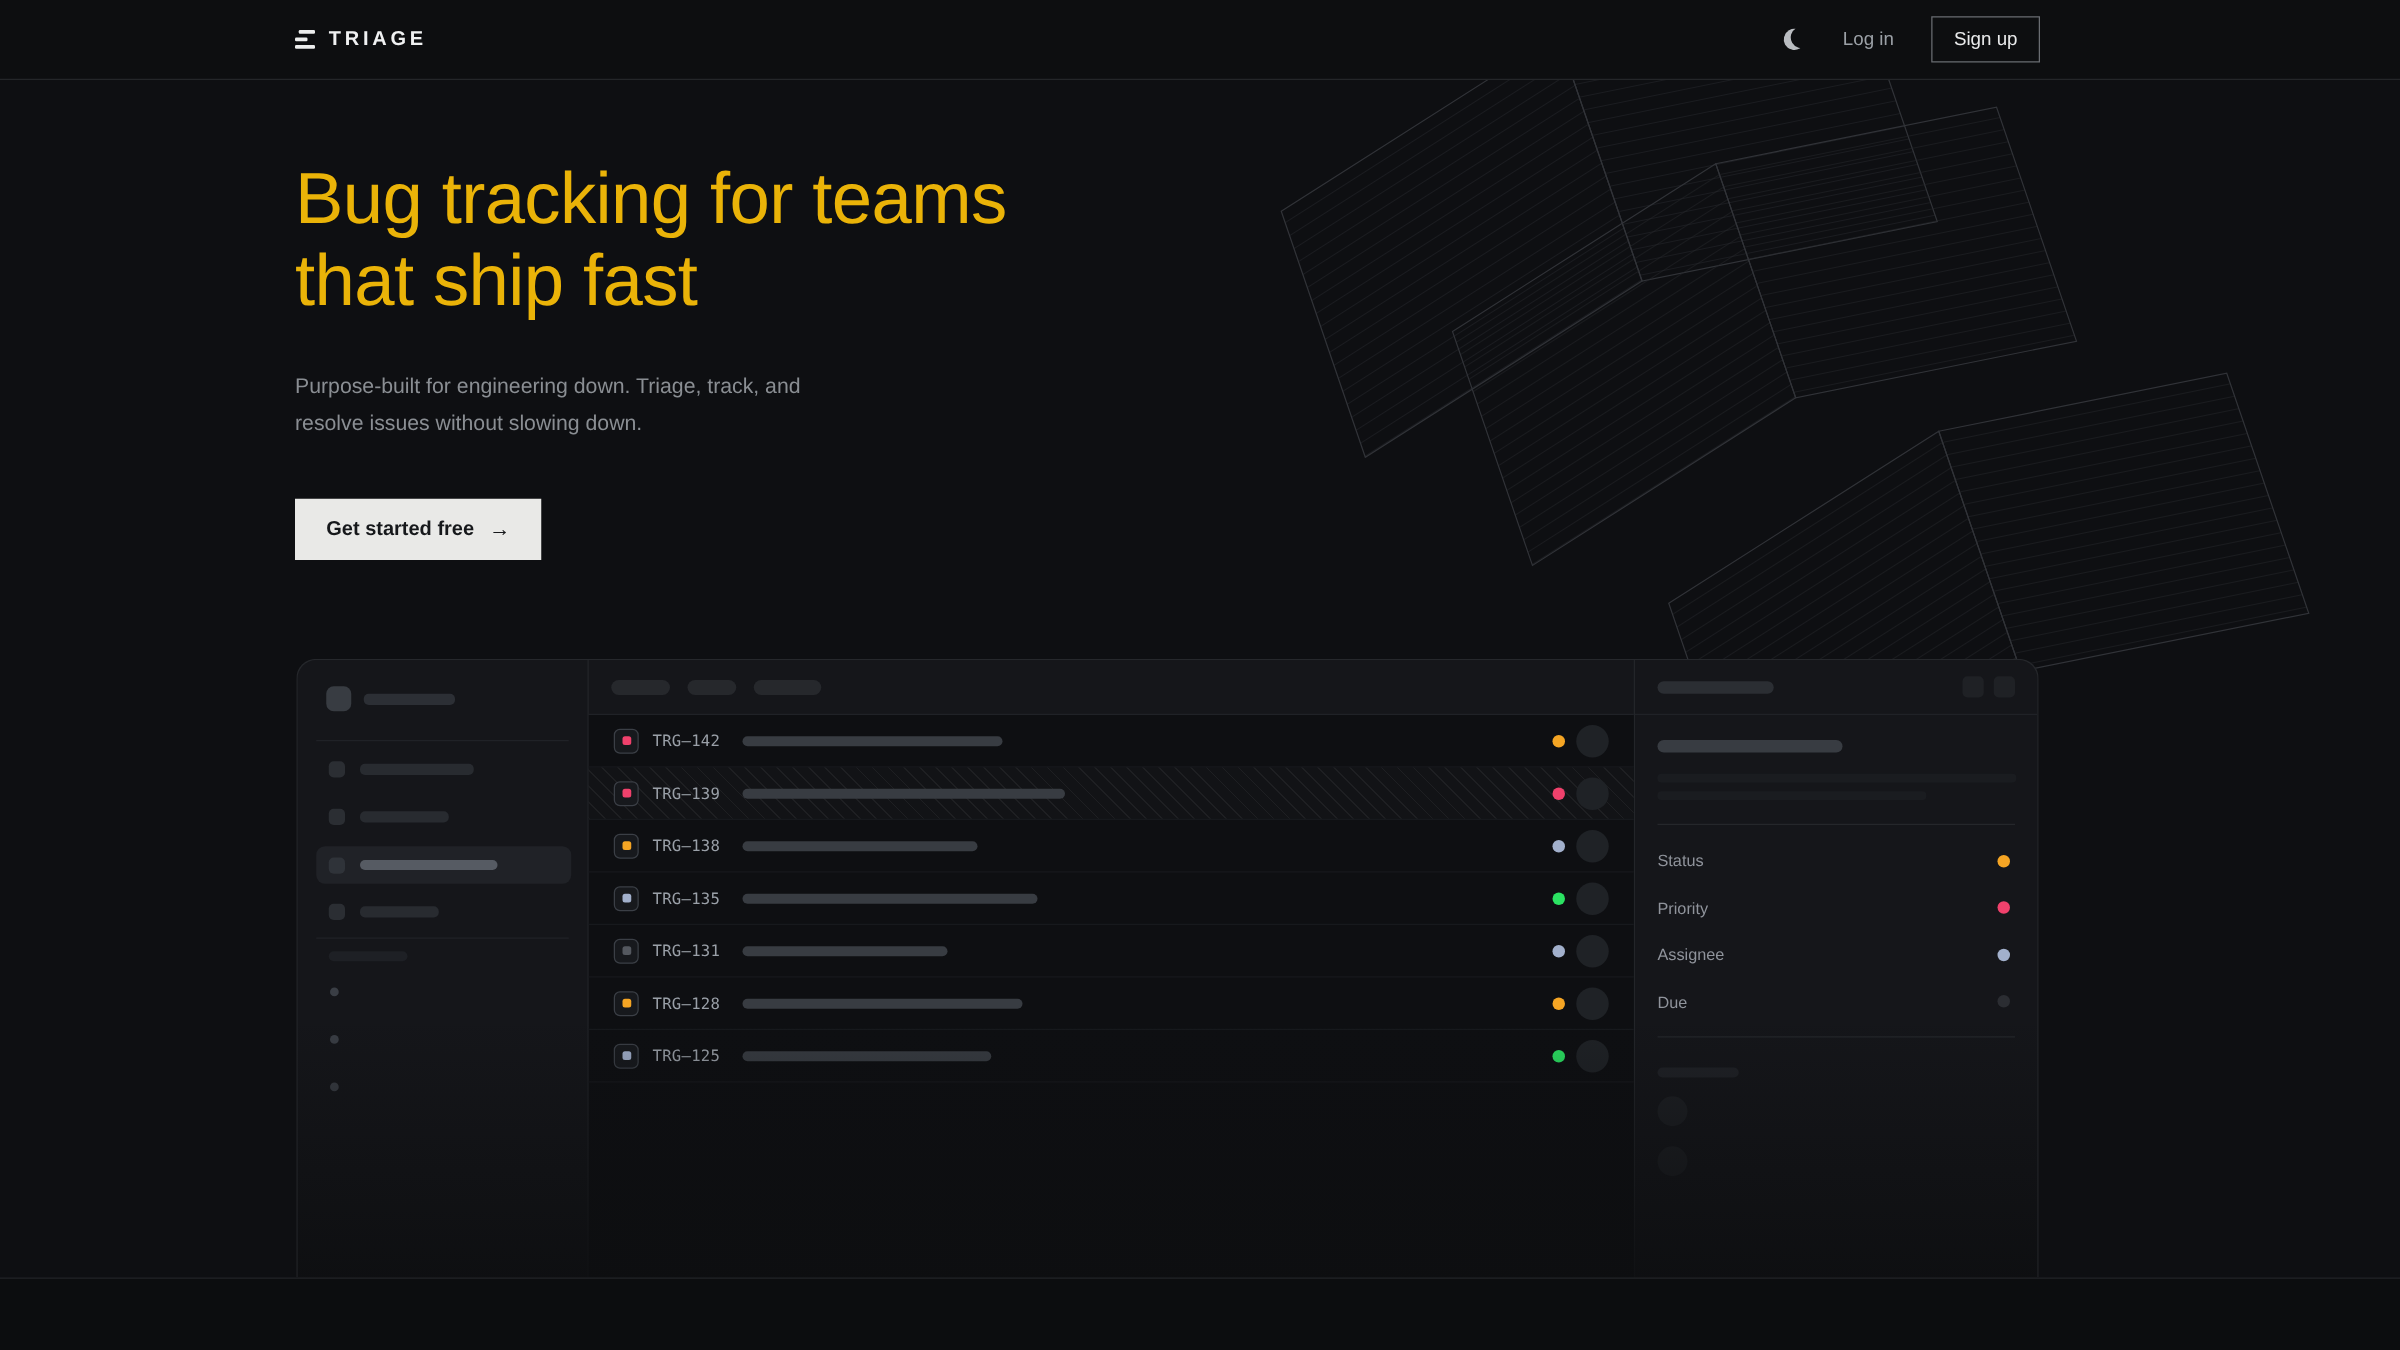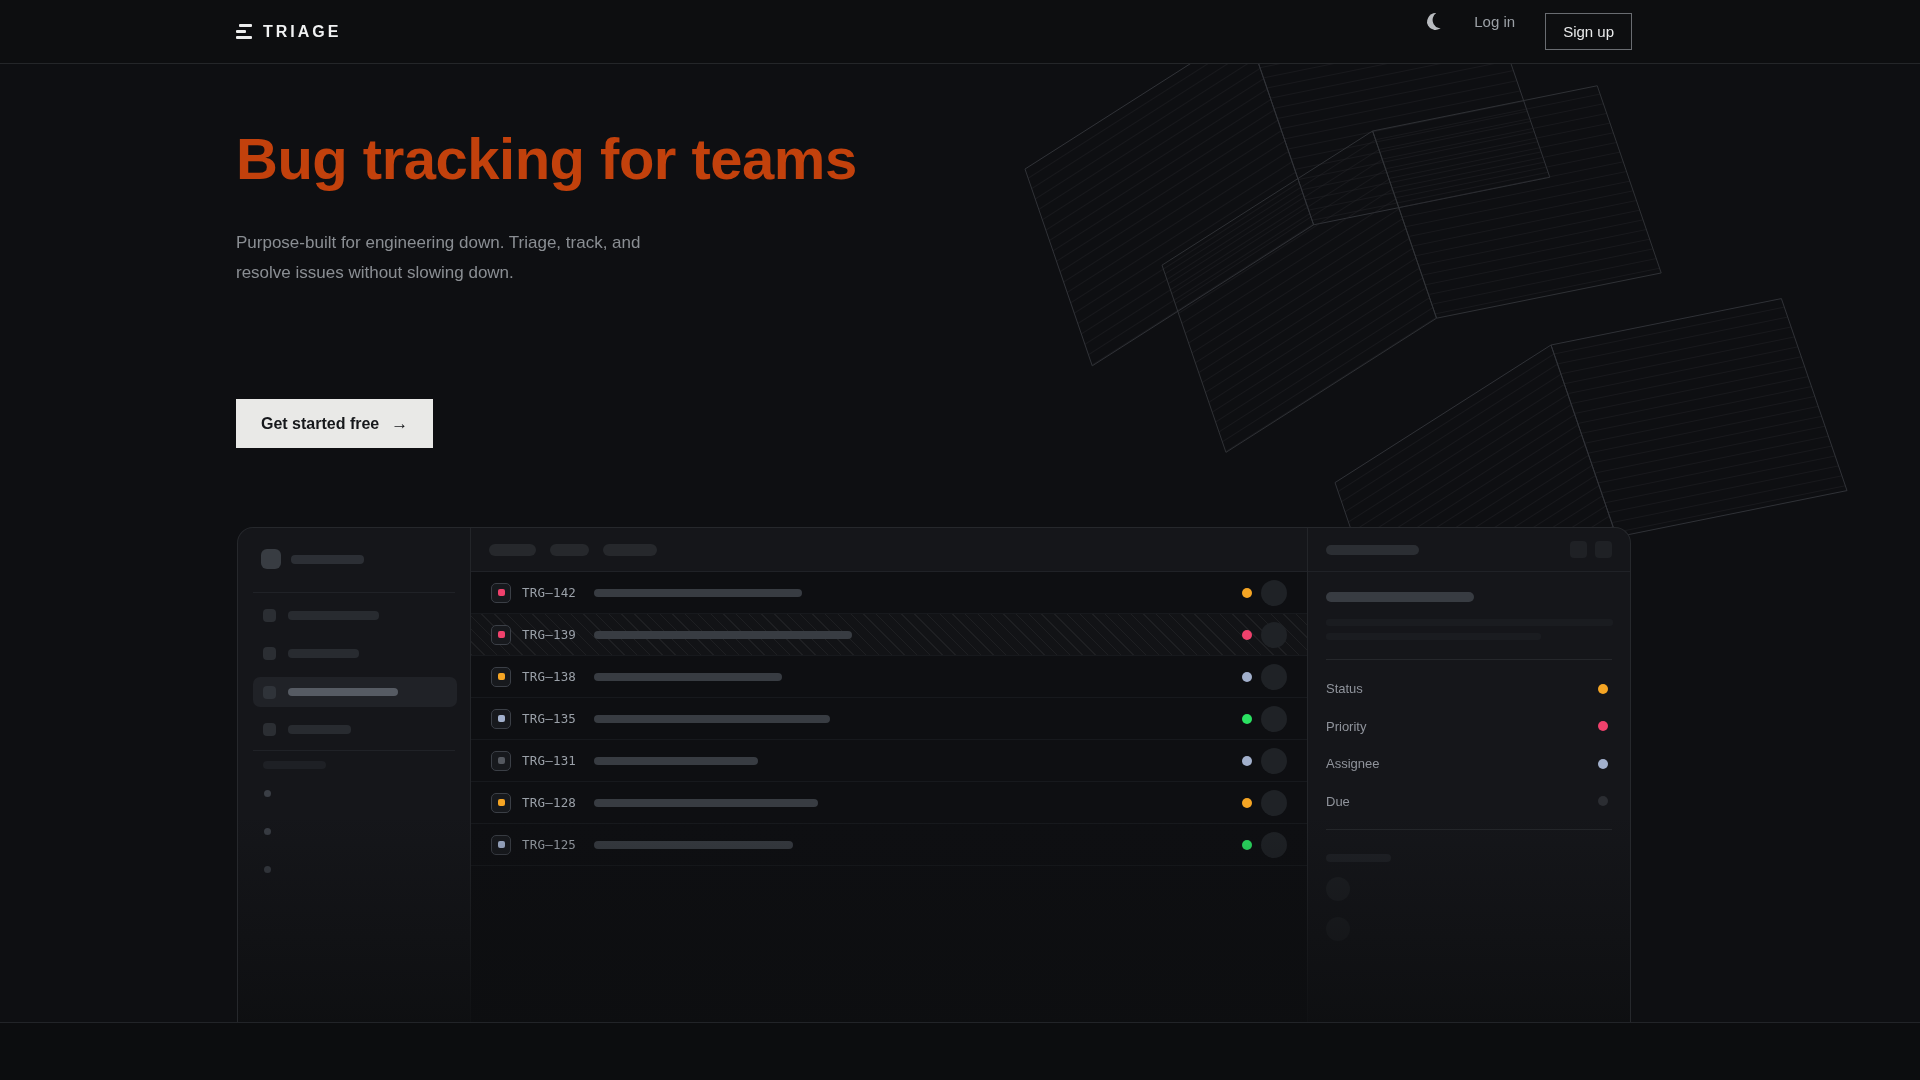--- a/index.html
+++ b/index.html
@@ -15,30 +15,30 @@
          background:#0d0e10; border-bottom:1px solid #242629;
          display:flex; align-items:center; justify-content:space-between;
          padding:0 288px 0 236px; }
   .brand { display:flex; align-items:center; gap:11px; }
   .logo-mark { width:16px; height:15px; position:relative; }
   .logo-mark i { position:absolute; height:3px; border-radius:1px; background:#eceded; display:block; }
   .logo-mark i:nth-child(1){ top:0; left:3px; right:0; }
   .logo-mark i:nth-child(2){ top:6px; left:0; width:10px; }
   .logo-mark i:nth-child(3){ top:12px; left:0; right:0; }
   .brand-name { color:#f0f1f2; font-size:16px; font-weight:700; letter-spacing:3px; }
-  .nav-right { display:flex; align-items:flex-start; gap:30px; }
+  .nav-right { display:flex; align-items:center; gap:30px; }
   .moon { width:17px; height:17px; border-radius:50%;
           box-shadow: inset 5px -3px 0 0 #b9bcc0; transform:rotate(15deg); cursor:pointer; }
   .login { color:#9ba0a6; font-size:15px; cursor:pointer; }
   .signup { border:1px solid #696c71; color:#e9eaeb; font-size:15px;
             padding:9px 17px; background:transparent; cursor:pointer; }
 
   
   .hero { position:absolute; left:236px; top:126px; z-index:2; }
-  .hero h1 { color:#c2410c; font-size:58px; line-height:66px; font-weight:700; letter-spacing:-0.5px; }
+  .hero h1 { color:#eab308; font-size:58px; line-height:66px; font-weight:400; letter-spacing:-0.5px; }
   .hero .sub { margin-top:36px; color:#8a8e93; font-size:17px; line-height:30px; font-weight:400; }
   .cta { position:absolute; left:236px; top:399px; z-index:2; height:49px;
          background:#e9e9e7; color:#16181b; border:none; cursor:pointer;
          display:flex; align-items:center; gap:12px; padding:0 25px;
          font-size:16px; font-weight:700; font-family:"Liberation Sans", sans-serif; }
   .cta .arrow { font-size:17px; font-weight:400; }
 
   
   .mockup { position:absolute; left:237px; top:527px; width:1394px; height:495px; z-index:2;
             background:#15161a; border:1px solid #26282c; border-bottom:none;
@@ -147,20 +147,21 @@
     <div class="nav-right">
       <span class="moon"></span>
       <span class="login">Log in</span>
       <button class="signup">Sign up</button>
     </div>
   </header>
 
   <section class="hero">
     <h1>
       <span>Bug tracking for teams</span><br>
+      <span>that ship fast</span>
     </h1>
     <p class="sub">
       <span>Purpose-built for engineering down. Triage, track, and</span><br>
       <span>resolve issues without slowing down.</span>
     </p>
   </section>
   <button class="cta">
     <span>Get started free</span>
     <span class="arrow">→</span>
   </button>

